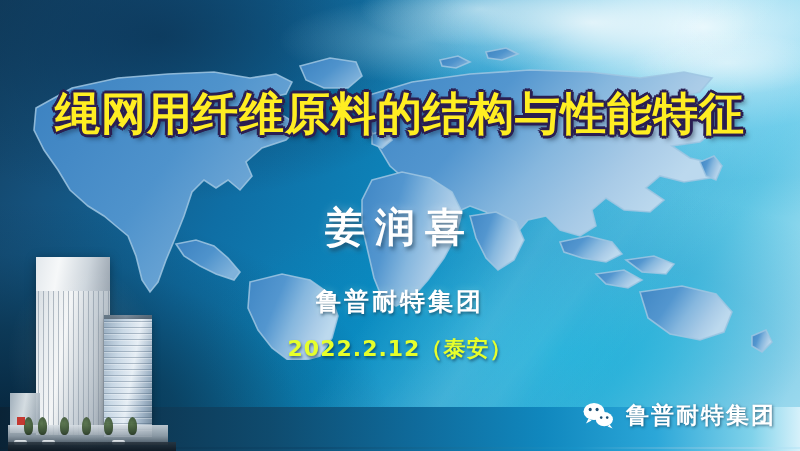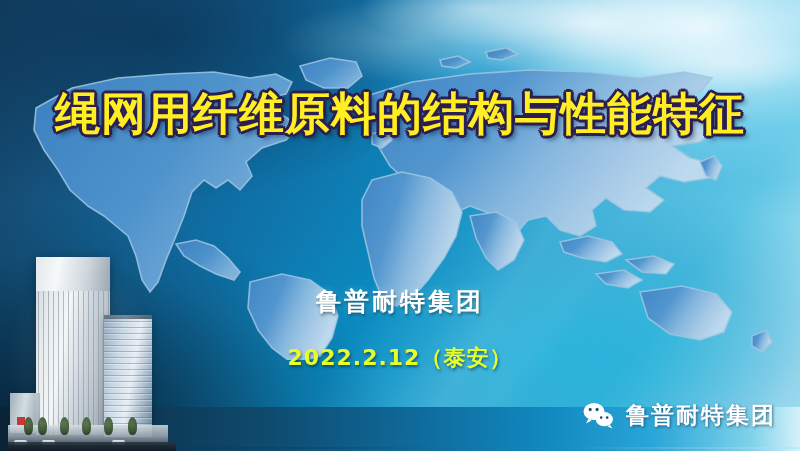--- a/index.html
+++ b/index.html
@@ -177,21 +177,21 @@
   .org-line {
     color: #ffffff;
     font-family: "DejaVu Serif", "Liberation Serif", serif;
     font-weight: bold;
     font-size: 25px;
     letter-spacing: 3px;
     line-height: 34px;
     text-shadow: 1px 2px 3px rgba(6,40,66,0.55), 0 0 8px rgba(200,255,235,0.28);
   }
   #date-line {
-    margin-top: 24px;
+    margin-top: 15px;
     color: #e6ff2b;
     font-family: "DejaVu Sans", "Liberation Sans", sans-serif;
     font-weight: bold;
     font-size: 22px;
     letter-spacing: 1px;
     text-shadow: 1px 2px 3px rgba(6,40,66,0.60);
   }
 
   
   #brand-lockup {
@@ -302,20 +302,21 @@
     <div class="bld car" style="left:6px;"></div>
     <div class="bld car" style="left:34px;"></div>
     <div class="bld car" style="left:104px;"></div>
     <div class="bld" id="red-sign"></div>
     <div class="bld" id="street-dark"></div>
     <div id="building-glow"></div>
   </div>
 
   <div id="main-title">绳网用纤维原料的结构与性能特征</div>
 
+  <div id="author-name">姜润喜</div>
 
   <div id="org-block">
     <div class="org-line">鲁普耐特集团</div>
     <div id="date-line">2022.2.12（泰安）</div>
   </div>
 
   <div id="brand-lockup">
     <span id="wechat-icon">
       <svg width="34" height="30" viewBox="0 0 34 30" aria-hidden="true">
         <g>

